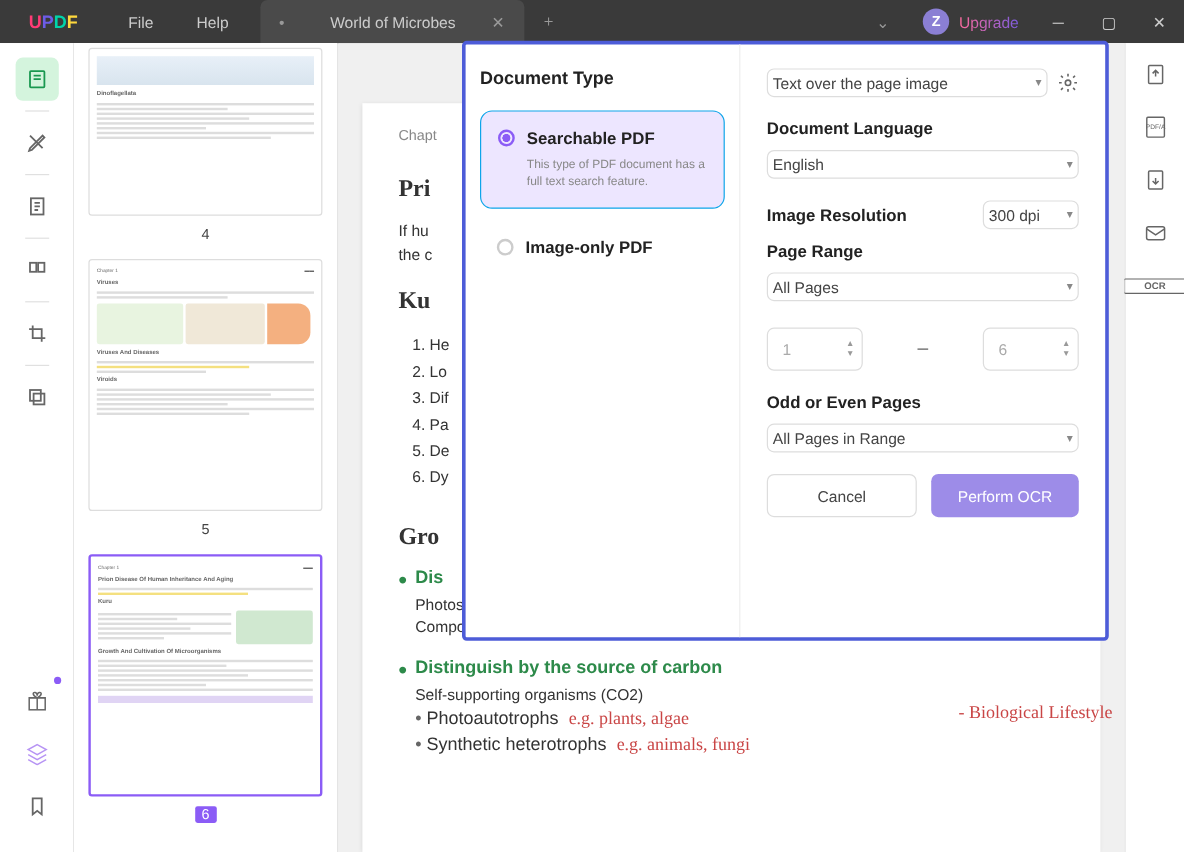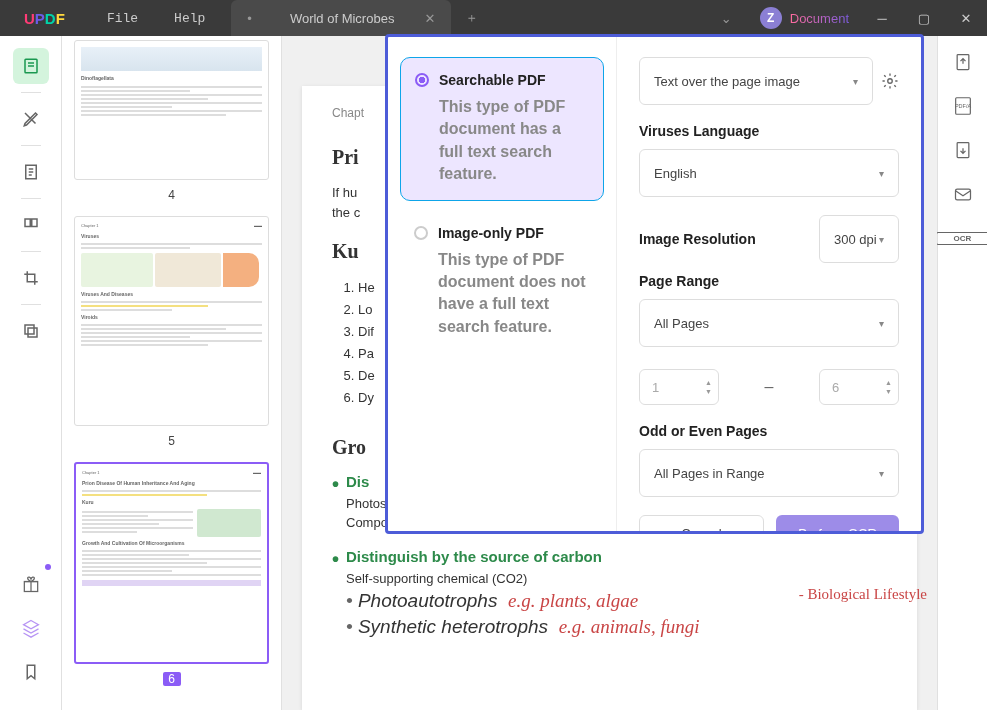--- a/index.html
+++ b/index.html
@@ -5,21 +5,21 @@
 * { margin: 0; padding: 0; box-sizing: border-box; font-family: -apple-system, BlinkMacSystemFont, "Segoe UI", Arial, sans-serif; }
 body { width: 987px; height: 710px; background: #f0f0f0; overflow: hidden; position: relative; }
 
 
 .titlebar { height: 36px; background: #3a3a3a; display: flex; align-items: center; color: #ccc; font-size: 13px; }
 .logo { padding: 0 24px; font-weight: bold; font-size: 15px; }
 .logo .u { color: #ff3b76; }
 .logo .p { color: #6c5ce7; }
 .logo .d { color: #00d4aa; }
 .logo .f { color: #ffd93d; }
-.menu-item { padding: 0 18px; cursor: pointer; font-family: Liberation Mono, monospace; }
+.menu-item { padding: 0 18px; cursor: pointer; }
 .tab { background: #4a4a4a; height: 36px; display: flex; align-items: center; padding: 0 16px; gap: 30px; border-radius: 6px 6px 0 0; margin-left: 8px; }
 .tab-close { color: #999; cursor: pointer; }
 .tab-dot { color: #999; margin-right: 8px; }
 .new-tab { padding: 0 14px; color: #999; cursor: pointer; }
 .titlebar-right { margin-left: auto; display: flex; align-items: center; height: 36px; }
 .dropdown-chevron { padding: 0 16px; color: #999; cursor: pointer; }
 .upgrade { display: flex; align-items: center; gap: 8px; padding: 0 12px; cursor: pointer; }
 .upgrade-icon { width: 22px; height: 22px; background: #8b7fd4; border-radius: 50%; display: flex; align-items: center; justify-content: center; color: white; font-size: 12px; font-weight: bold; }
 .upgrade-text { background: linear-gradient(90deg, #ff6b9d, #7c5ce0); -webkit-background-clip: text; background-clip: text; color: transparent; font-weight: 500; }
 .win-btn { width: 42px; height: 36px; display: flex; align-items: center; justify-content: center; color: #ccc; cursor: pointer; }
@@ -50,45 +50,45 @@
 
 .doc-view { flex: 1; background: #f0f0f0; overflow: hidden; position: relative; padding: 50px 20px 0 20px; }
 .doc-page { background: white; width: 100%; height: 100%; padding: 20px 30px; box-shadow: 0 1px 4px rgba(0,0,0,.1); font-size: 13px; color: #333; }
 .chapter-label { color: #888; font-size: 12px; margin-bottom: 26px; }
 .doc-h { font-family: Georgia, serif; font-size: 20px; font-weight: bold; margin-bottom: 14px; }
 .doc-p { margin-bottom: 18px; line-height: 1.5; }
 .doc-ol { margin-left: 26px; margin-bottom: 26px; line-height: 1.7; }
 .doc-bullet { color: #2d8a4a; font-weight: 600; font-size: 15px; margin-bottom: 6px; position: relative; }
 .doc-bullet::before { content: '•'; color: #2d8a4a; position: absolute; left: -14px; font-size: 20px; }
 .doc-sub { margin-left: 0; margin-bottom: 4px; font-size: 13px; }
-.doc-small-bullet { margin-left: 0; font-size: 19px; position: relative; padding-left: 0; margin-bottom: 4px; font-style: italic;}
+.doc-small-bullet { margin-left: 0; font-size: 15px; position: relative; padding-left: 0; margin-bottom: 4px;}
 .doc-small-bullet::before { content: '• '; color: #666; }
 .handwrite { font-family: 'Comic Sans MS', cursive; color: #c94545; }
 .handwrite-side { position: absolute; right: -10px; top: 500px; font-family: 'Comic Sans MS', cursive; color: #c94545; font-size: 15px; }
 
 
 .right-sidebar { width: 50px; background: #fff; border-left: 1px solid #e0e0e0; display: flex; flex-direction: column; align-items: center; padding-top: 14px; gap: 20px; }
 .right-tool { width: 24px; height: 24px; color: #666; cursor: pointer; display: flex; align-items: center; justify-content: center; }
 .ocr-badge { font-size: 8px; border: 1px solid #666; padding: 1px 17px; border-radius: 2px; font-weight: bold; }
 
 
 .dialog { position: absolute; top: 34px; left: 385px; width: 539px; height: 500px; background: white; border: 3px solid #4d5cd8; border-radius: 4px; display: flex; z-index: 100; }
 .dialog-left { width: 228px; padding: 20px 12px; }
 .dialog-right { flex: 1; padding: 20px 22px; border-left: 1px solid #eee; overflow-y: auto; }
 .dialog-title { font-size: 15px; font-weight: 700; color: #222; margin-bottom: 18px; }
 .doc-type-opt { border-radius: 10px; padding: 14px 14px 14px 38px; position: relative; cursor: pointer; margin-bottom: 10px; }
 .doc-type-opt.selected { background: #ede6ff; border: 1px solid #0ea5e9; }
 .doc-type-opt .radio { position: absolute; left: 14px; top: 15px; width: 14px; height: 14px; border-radius: 50%; border: 2px solid #8b5cf6; }
 .doc-type-opt.selected .radio { background: radial-gradient(circle, #8b5cf6 45%, transparent 50%); }
 .doc-type-opt:not(.selected) .radio { border-color: #ccc; }
 .doc-type-title { font-weight: 600; font-size: 14px; color: #222; margin-bottom: 8px; }
-.doc-type-desc { font-size: 16px; color: #888; line-height: 1.4; font-weight: bold; }
+.doc-type-desc { font-size: 10px; color: #888; line-height: 1.4; }
 .dialog-section-title { font-size: 14px; font-weight: 700; color: #222; margin-bottom: 10px; margin-top: 4px; display: flex; justify-content: space-between; align-items: center; }
 .help-icon, .gear-icon { width: 18px; height: 18px; color: #666; cursor: pointer; }
-.select-box { width: 100%; height: 48px; border: 1px solid #ddd; border-radius: 6px; padding: 0 14px; font-size: 13px; color: #444; display: flex; align-items: center; justify-content: space-between; cursor: pointer; margin-bottom: 18px; background: white; }
+.select-box { width: 100%; height: 24px; border: 1px solid #ddd; border-radius: 6px; padding: 0 4px; font-size: 13px; color: #444; display: flex; align-items: center; justify-content: space-between; cursor: pointer; margin-bottom: 18px; background: white; }
 .select-box.small { width: 80px; display: inline-flex; margin-bottom: 0; }
 .select-arrow { color: #888; font-size: 10px; }
 .stepper { width: 80px; height: 36px; border: 1px solid #ddd; border-radius: 6px; padding: 0 22px 0 12px; font-size: 13px; color: #aaa; display: inline-flex; align-items: center; position: relative; }
 .stepper-arrows { position: absolute; right: 6px; display: flex; flex-direction: column; font-size: 7px; color: #999; gap: 2px; }
 .range-row { display: flex; align-items: center; gap: 12px; margin-bottom: 18px; }
 .range-dash { color: #666; }
 .btn-row { display: flex; gap: 12px; margin-top: 4px; }
 .btn { flex: 1; height: 36px; border-radius: 6px; border: 1px solid #ddd; background: white; font-size: 13px; cursor: pointer; display: flex; align-items: center; justify-content: center; color: #444; }
 .btn.primary { background: #9d8ce8; color: white; border: none; }
 .btn.full { width: 100%; margin-bottom: 18px; }
@@ -110,21 +110,21 @@
   <div class="tab">
     <span class="tab-dot">•</span>
     <span>World of Microbes</span>
     <span class="tab-close">✕</span>
   </div>
   <div class="new-tab">＋</div>
   <div class="titlebar-right">
     <div class="dropdown-chevron">⌄</div>
     <div class="upgrade">
       <div class="upgrade-icon">Z</div>
-      <span class="upgrade-text">Document</span>
+      <span class="upgrade-text">Upgrade</span>
     </div>
     <div class="win-btn">─</div>
     <div class="win-btn">▢</div>
     <div class="win-btn">✕</div>
   </div>
 </div>
 
 <div class="main">
 
   <div class="left-sidebar">
@@ -285,21 +285,21 @@
         <li>Pa</li>
         <li>De</li>
         <li>Dy</li>
       </ol>
       <div class="doc-h">Gro</div>
       <div style="padding-left:14px">
         <div class="doc-bullet">Dis</div>
         <div class="doc-sub">Photosynthetic organisms (light energy)</div>
         <div class="doc-sub" style="margin-bottom:18px">Compound biology (chemical energy)</div>
         <div class="doc-bullet">Distinguish by the source of carbon</div>
-        <div class="doc-sub">Self-supporting chemical (CO2)</div>
+        <div class="doc-sub">Self-supporting organisms (CO2)</div>
         <div class="doc-small-bullet"><span>Photoautotrophs</span> &nbsp;<span class="handwrite">e.g. plants, algae</span></div>
         <div class="doc-small-bullet"><span>Synthetic heterotrophs</span> &nbsp;<span class="handwrite">e.g. animals, fungi</span></div>
       </div>
       <div class="handwrite-side">- Biological Lifestyle</div>
     </div>
   </div>
 
   <div class="right-sidebar">
     <div class="right-tool">
       <svg width="20" height="20" viewBox="0 0 24 24" fill="none" stroke="currentColor" stroke-width="1.5">
@@ -327,46 +327,46 @@
     </div>
     <div class="right-tool">
       <span class="ocr-badge">OCR</span>
     </div>
   </div>
 
 </div>
 
 <div class="dialog">
   <div class="dialog-left">
+    <div class="dialog-title">Document Type</div>
     <div class="doc-type-opt selected">
       <div class="radio"></div>
       <div class="doc-type-title">Searchable PDF</div>
       <div class="doc-type-desc">This type of PDF document has a full text search feature.</div>
     </div>
     <div class="doc-type-opt">
       <div class="radio"></div>
       <div class="doc-type-title">Image-only PDF</div>
-      <div class="doc-type-desc">This type of PDF document does not have a full text search feature.</div>
     </div>
   </div>
   <div class="dialog-right">
     <div style="display:flex;gap:8px;align-items:center;margin-bottom:18px;">
       <div class="select-box" style="margin-bottom:0;flex:1">
         <span>Text over the page image</span>
           <span class="select-arrow">▾</span>
       </div>
       <span class="gear-icon">
         <svg width="18" height="18" viewBox="0 0 24 24" fill="none" stroke="currentColor" stroke-width="1.8">
             <circle cx="12" cy="12" r="3"></circle>
             <path d="M12 2v3M12 19v3M4.2 4.2l2.1 2.1M17.7 17.7l2.1 2.1M2 12h3M19 12h3M4.2 19.8l2.1-2.1M17.7 6.3l2.1-2.1"></path>
           </svg>
       </span>
     </div>
 
-    <div class="dialog-section-title">Viruses Language</div>
+    <div class="dialog-section-title">Document Language</div>
     <div class="select-box">
       <span>English</span>
         <span class="select-arrow">▾</span>
     </div>
 
     <div class="res-row">
       <div class="dialog-section-title">Image Resolution</div>
       <div class="select-box small">
         <span>300 dpi</span>
           <span class="select-arrow">▾</span>

